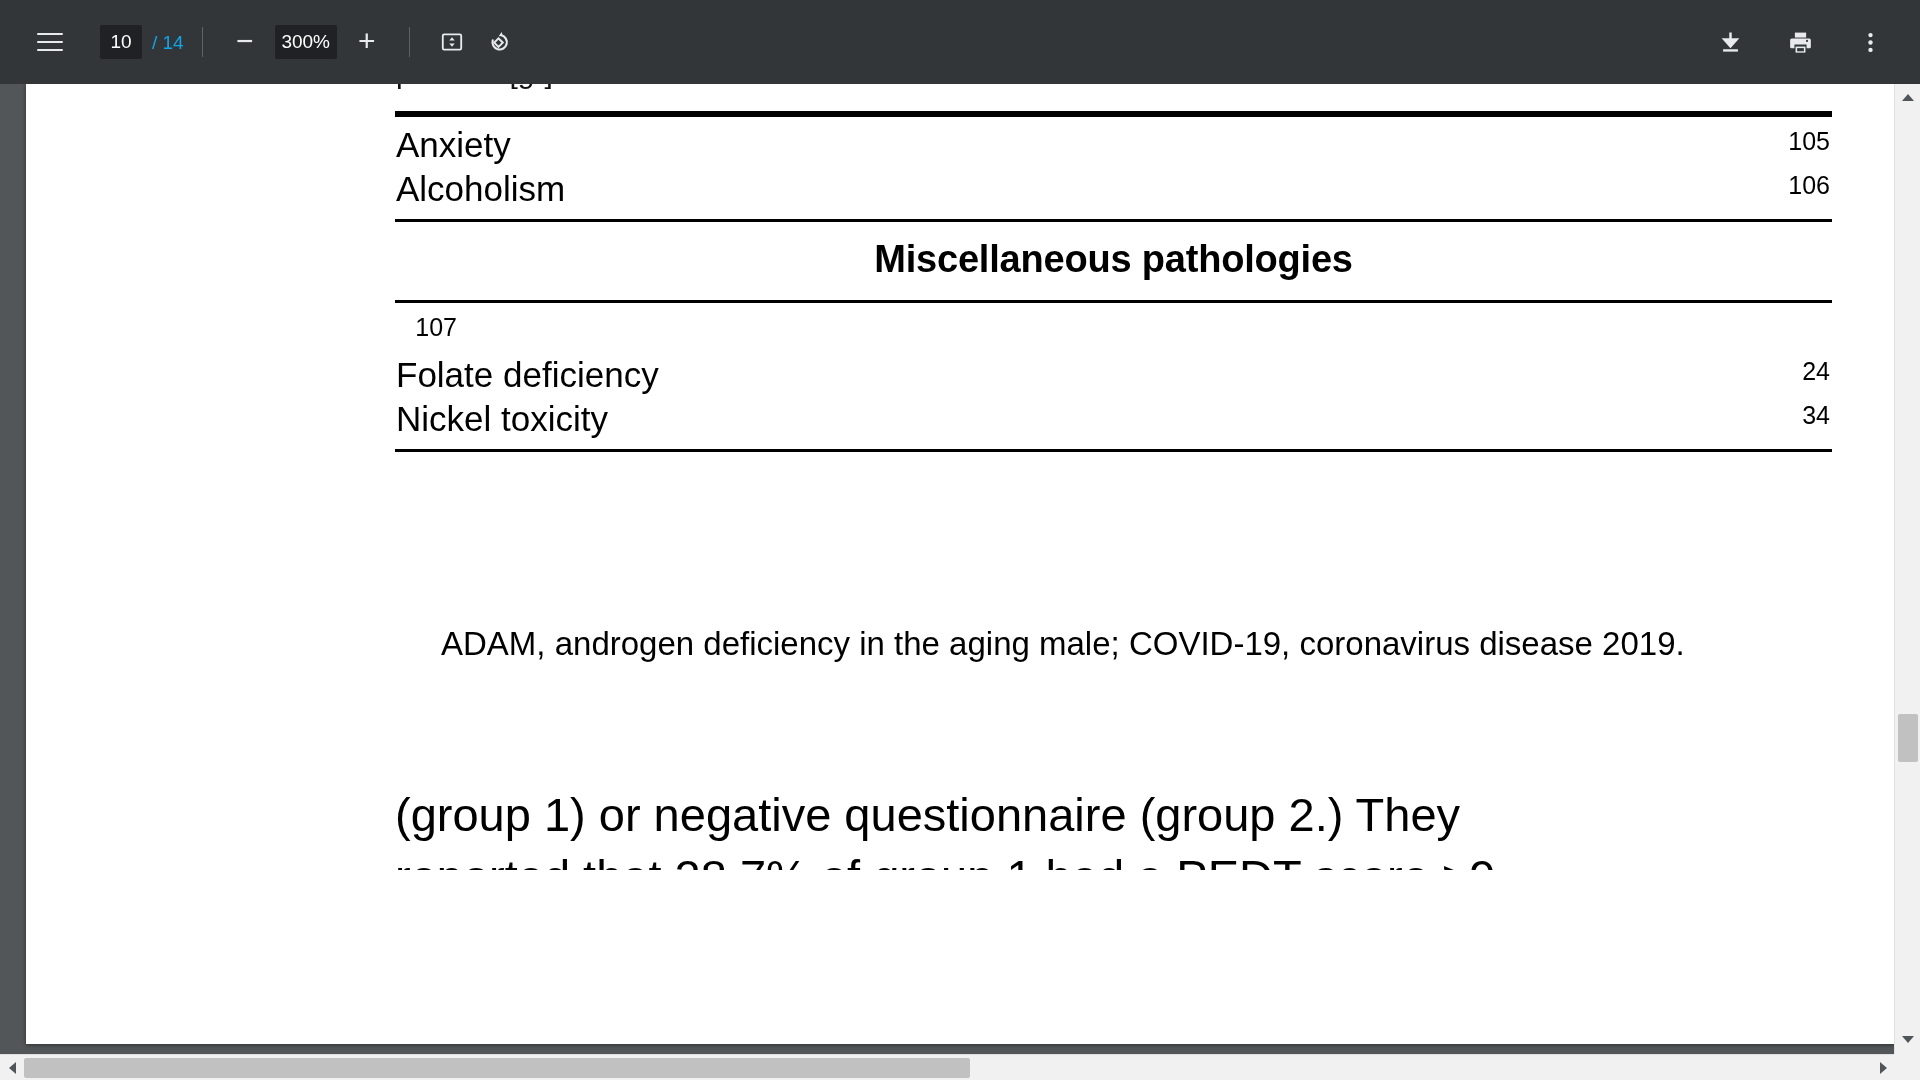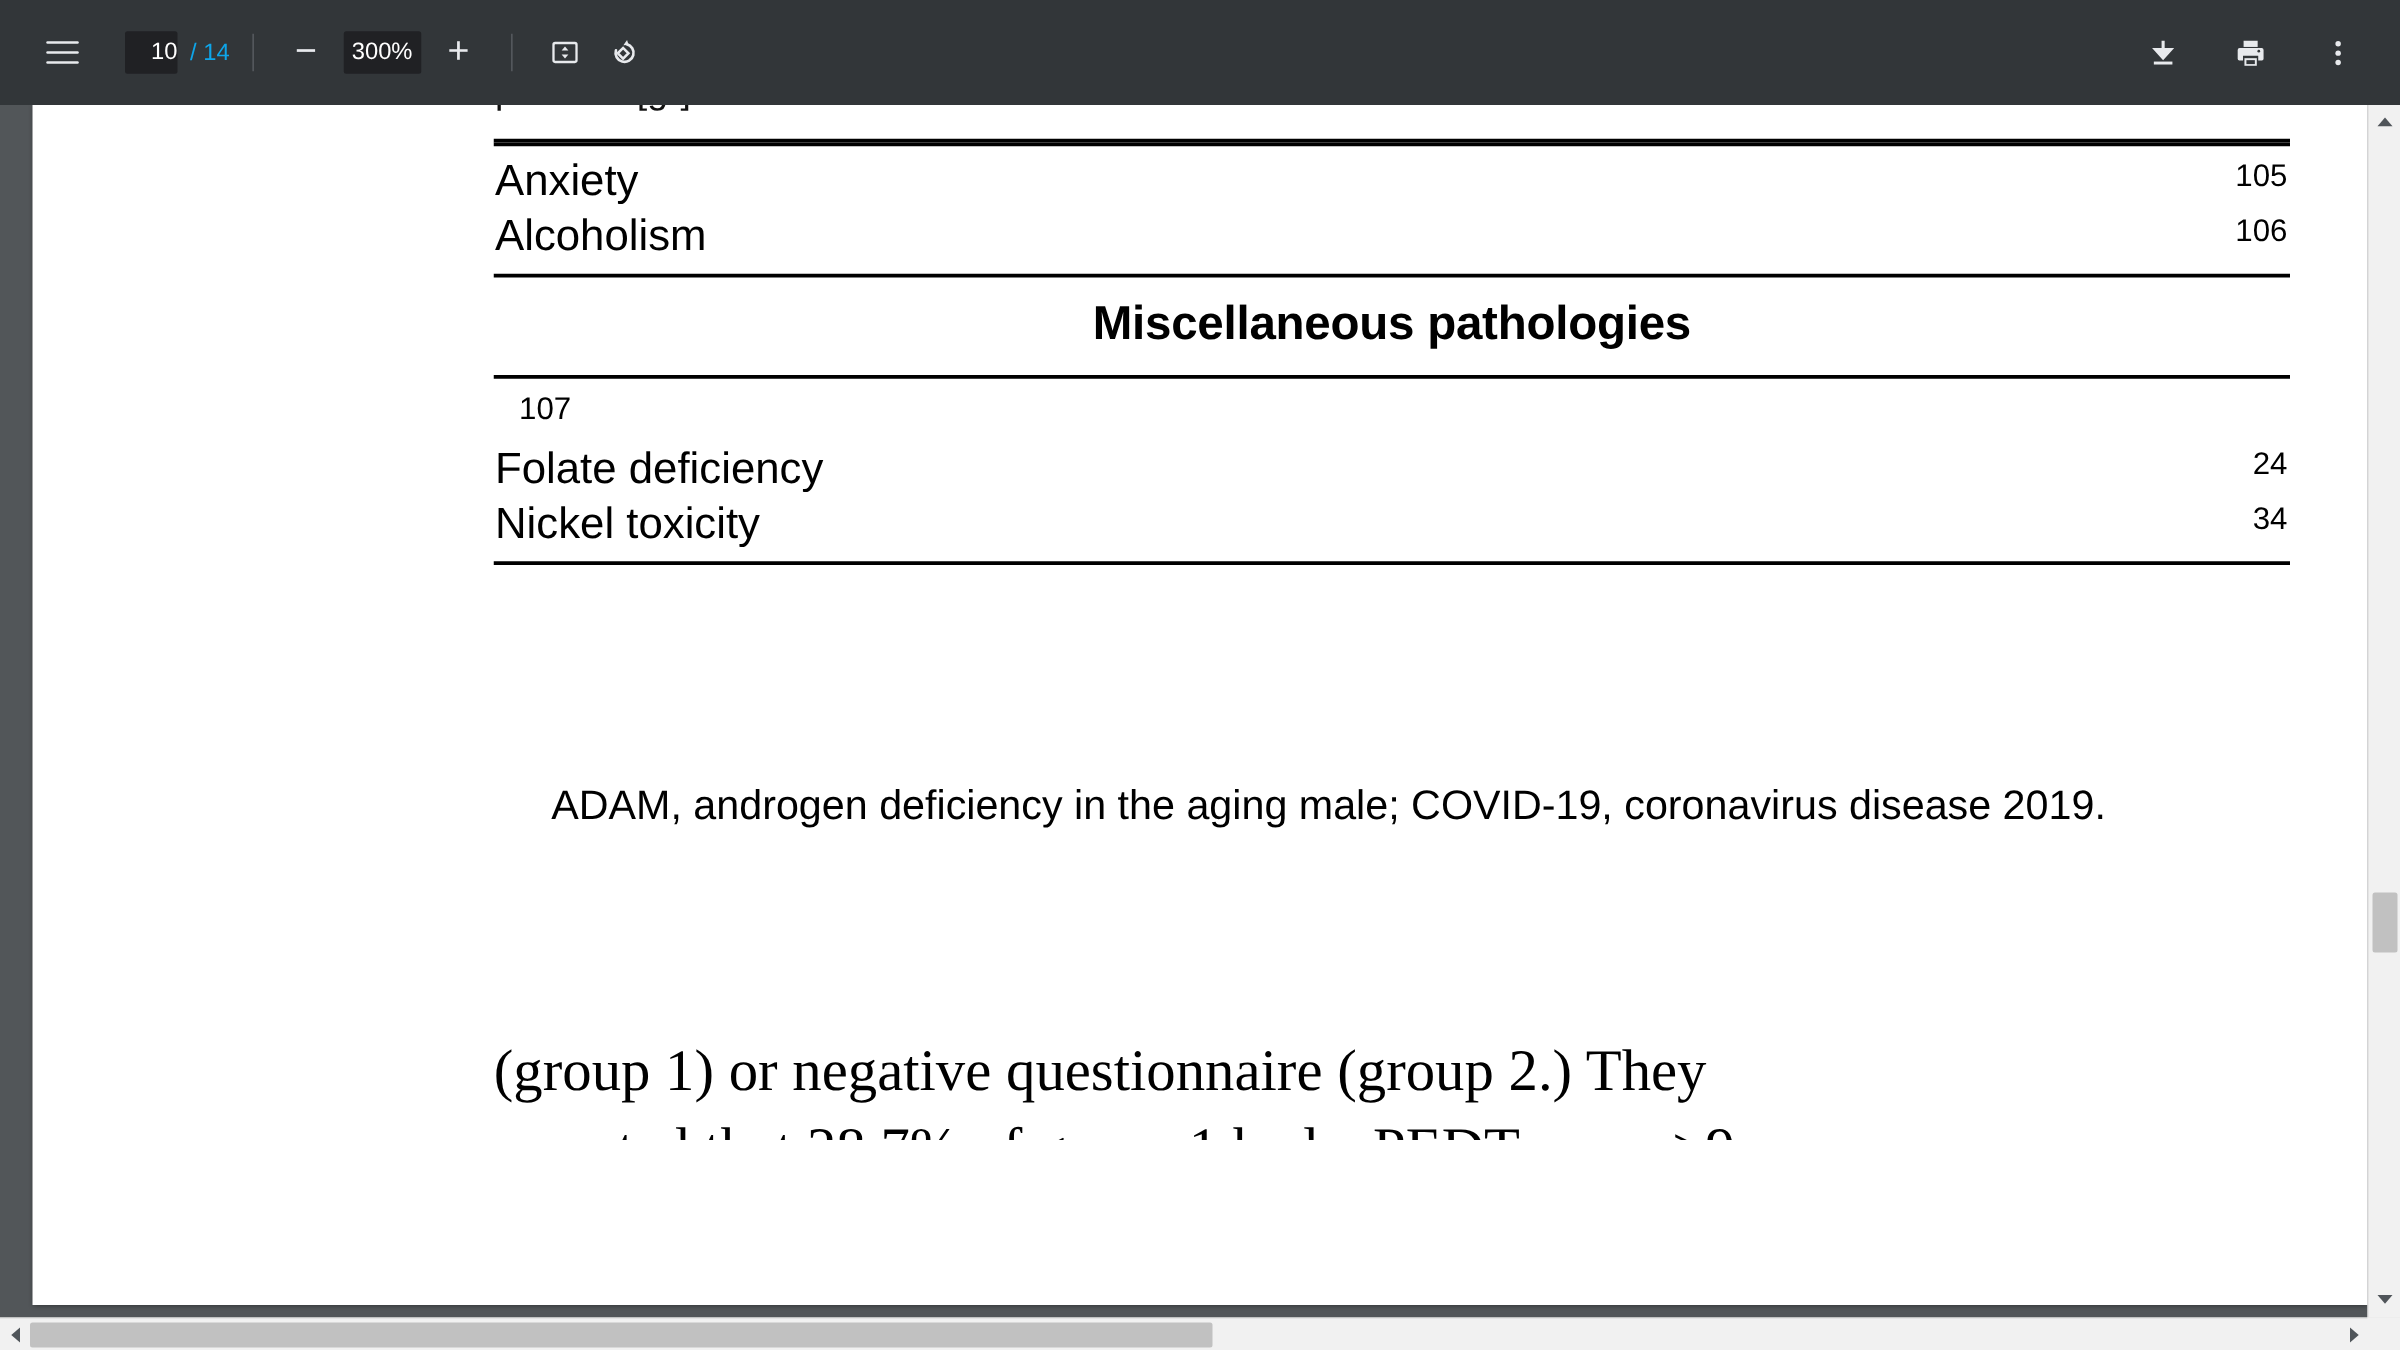--- a/index.html
+++ b/index.html
@@ -83,21 +83,21 @@
     margin-left: 26px;
     flex: 0 0 auto;
   }
 
   .page-field {
     background: #202124;
     color: #ffffff;
     border: none;
     width: 42px;
     height: 34px;
-    text-align: right;
+    text-align: center;
     font-size: 19px;
     font-family: "Liberation Sans", sans-serif;
     border-radius: 2px;
     outline: none;
     padding: 0;
   }
 
   .page-total {
     color: #0ea5e9;
     font-size: 19px;
@@ -244,26 +244,25 @@
     font-size: 33px;
     color: #000;
     line-height: 1.33;
     text-indent: 46px;
   }
 
   .bodytext {
     position: absolute;
     left: 369px;
     width: 1440px;
-    font-family: Liberation Serif, serif;
+    font-family: Liberation Sans, sans-serif;
     font-size: 47px;
     color: #000;
     line-height: 1.32;
     text-align: justify;
-    margin-top: 42px;
   }
   .bodytext .l2 {
     position: absolute;
     top: 62px; left: 0;
     width: 1440px;
     overflow: hidden;
     height: 24px;
   }
   .bodytext .l2 span { display: block; margin-top: 0px; }
 

